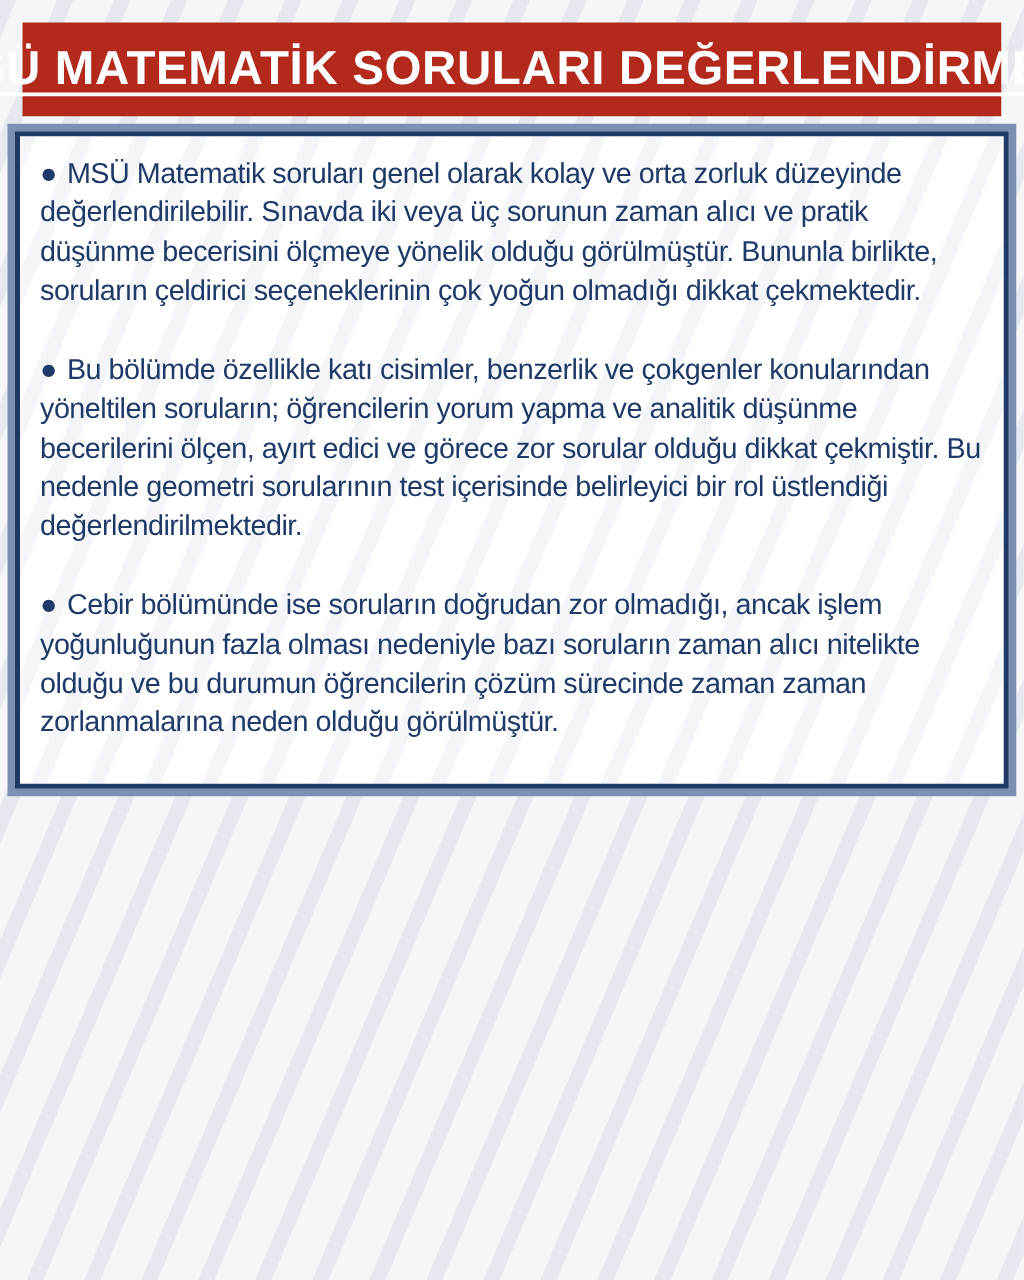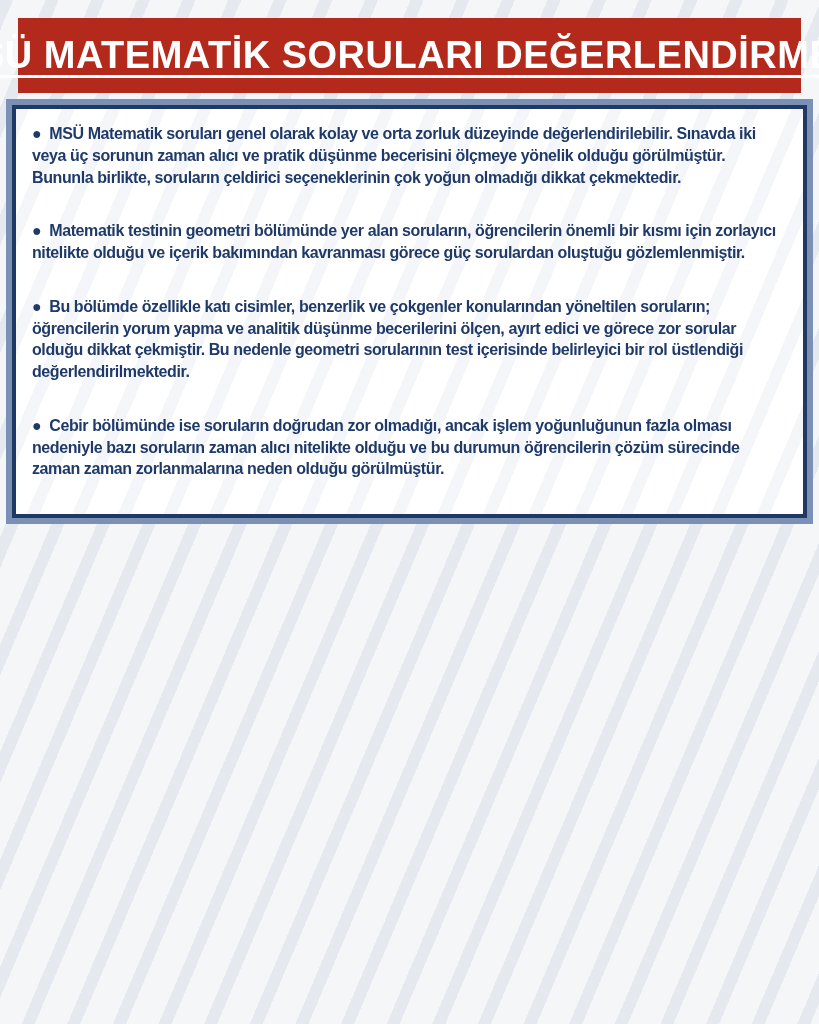--- a/index.html
+++ b/index.html
@@ -45,22 +45,22 @@
     background:
       repeating-linear-gradient(113deg,
         rgba(214,221,232,0.28) 0px, rgba(214,221,232,0.28) 12px,
         rgba(255,255,255,0)    12px, rgba(255,255,255,0)   42px),
       #ffffff;
     padding: 14px 18px 18px 16px;
   }
   .bullet-item {
     margin: 0 0 32px 0;
     color: #1f3a68;
-    font-size: 16px;
-    font-weight: bold;
+    font-size: 23px;
+    font-weight: normal;
     letter-spacing: -0.4px;
     line-height: 1.36;
   }
   .bullet-item:last-child {
     margin-bottom: 16px;
   }
   .bullet-marker {
     display: inline;
     margin-right: 8px;
   }
@@ -71,20 +71,19 @@
 <header class="banner">
   <h1>MSÜ MATEMATİK SORULARI DEĞERLENDİRMESİ</h1>
 </header>
 
 <section class="content-box">
   <div class="content-box-inner">
 
     <p class="bullet-item"><span class="bullet-marker">●</span><span>MSÜ Matematik soruları genel olarak kolay ve orta zorluk düzeyinde değerlendirilebilir. Sınavda iki veya üç sorunun zaman alıcı ve pratik düşünme becerisini ölçmeye yönelik olduğu görülmüştür. Bununla birlikte, soruların çeldirici seçeneklerinin çok yoğun olmadığı dikkat çekmektedir.</span></p>
 
 
-    <p class="bullet-item"><span class="bullet-marker">●</span><span>Matematik testinin geometri bölümünde yer alan soruların, öğrencilerin önemli bir kısmı için zorlayıcı nitelikte olduğu ve içerik bakımından kavranması görece güç sorulardan oluştuğu gözlemlenmiştir.</span></p>
 
     <p class="bullet-item"><span class="bullet-marker">●</span><span>Bu bölümde özellikle katı cisimler, benzerlik ve çokgenler konularından yöneltilen soruların; öğrencilerin yorum yapma ve analitik düşünme becerilerini ölçen, ayırt edici ve görece zor sorular olduğu dikkat çekmiştir. Bu nedenle geometri sorularının test içerisinde belirleyici bir rol üstlendiği değerlendirilmektedir.</span></p>
 
     <p class="bullet-item"><span class="bullet-marker">●</span><span>Cebir bölümünde ise soruların doğrudan zor olmadığı, ancak işlem yoğunluğunun fazla olması nedeniyle bazı soruların zaman alıcı nitelikte olduğu ve bu durumun öğrencilerin çözüm sürecinde zaman zaman zorlanmalarına neden olduğu görülmüştür.</span></p>
 
   </div>
 </section>
 
 </body></html>

